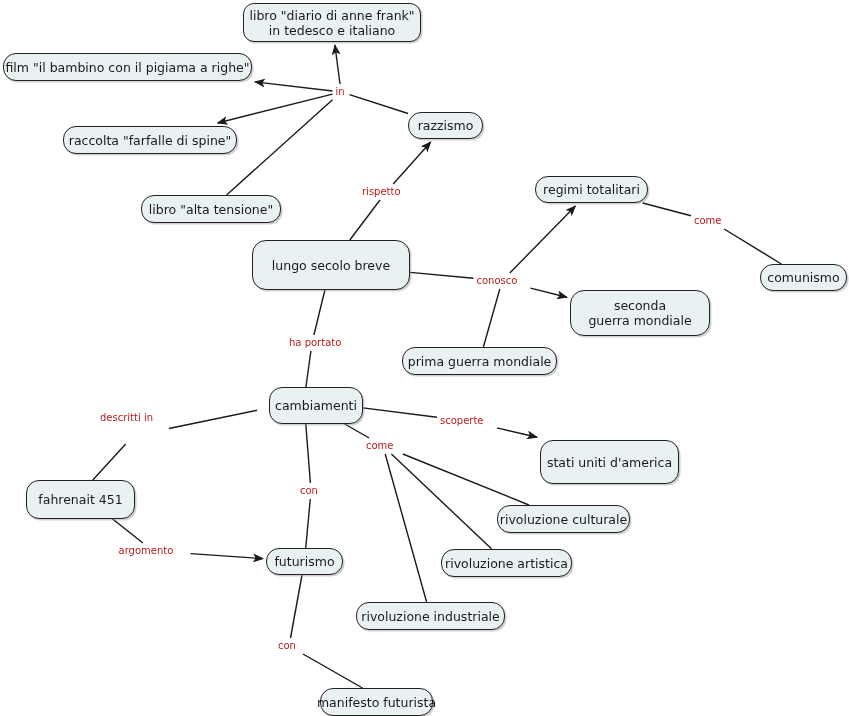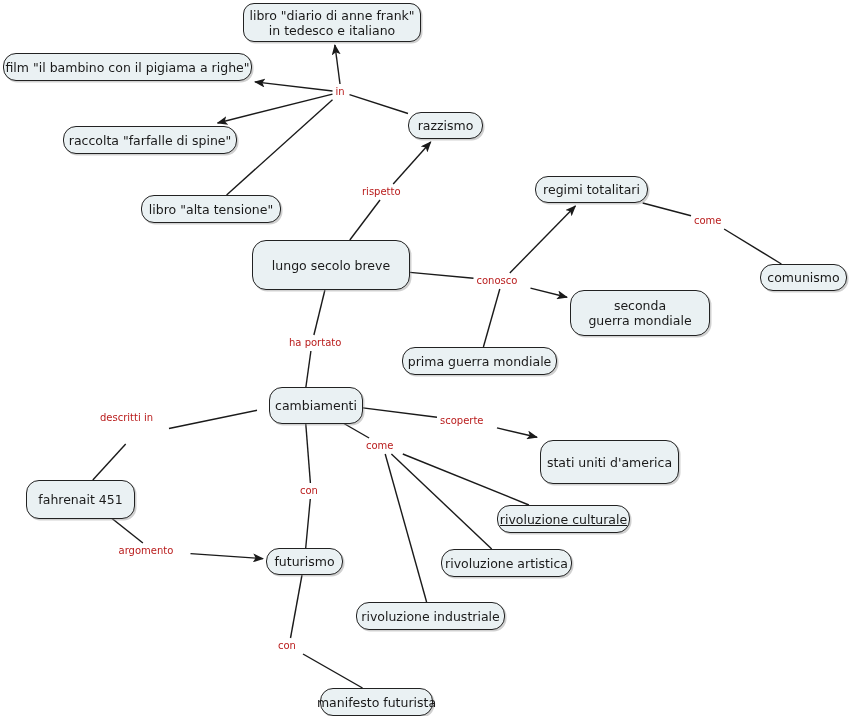--- a/index.html
+++ b/index.html
@@ -105,21 +105,21 @@
       <div class="node pill" style="left: 141px; top: 195px; width: 140px; height: 28px;">libro "alta tensione"</div>
       <div class="node pill" style="left: 535px; top: 176px; width: 113px; height: 27px;">regimi totalitari</div>
       <div class="node pill" style="left: 760px; top: 264px; width: 87px; height: 27px; text-align: right;">comunismo</div>
       <div class="node big" style="left: 252px; top: 240px; width: 158px; height: 50px;">lungo secolo breve</div>
       <div class="node big" style="left: 570px; top: 290px; width: 140px; height: 46px;">seconda
 guerra mondiale</div>
       <div class="node pill" style="left: 402px; top: 347px; width: 155px; height: 28px;">prima guerra mondiale</div>
       <div class="node pill" style="left: 257px; top: 387px; width: 94px; height: 37px; margin-left: 12px;">cambiamenti</div>
       <div class="node pill" style="left: 540px; top: 440px; width: 139px; height: 44px;">stati uniti d'america</div>
       <div class="node pill" style="left: 26px; top: 480px; width: 109px; height: 39px;">fahrenait 451</div>
-      <div class="node pill" style="left: 497px; top: 505px; width: 133px; height: 28px; text-decoration: underline;">rivoluzione culturale</div>
+      <div class="node pill" style="left: 497px; top: 505px; width: 133px; height: 28px;">rivoluzione culturale</div>
       <div class="node pill" style="left: 441px; top: 549px; width: 131px; height: 28px;">rivoluzione artistica</div>
       <div class="node pill" style="left: 266px; top: 548px; width: 77px; height: 27px;">futurismo</div>
       <div class="node pill" style="left: 356px; top: 602px; width: 149px; height: 28px;">rivoluzione industriale</div>
       <div class="node pill" style="left: 320px; top: 688px; width: 113px; height: 28px;">manifesto futurista</div>
     </div>
   <div id="label-layer">
       <div class="linklabel" style="left: 333.5px; top: 85px;">in</div>
       <div class="linklabel" style="left: 360px; top: 185px;">rispetto</div>
       <div class="linklabel" style="left: 692px; top: 214px;">come</div>
       <div class="linklabel" style="left: 474.5px; top: 274px;">conosco</div>

